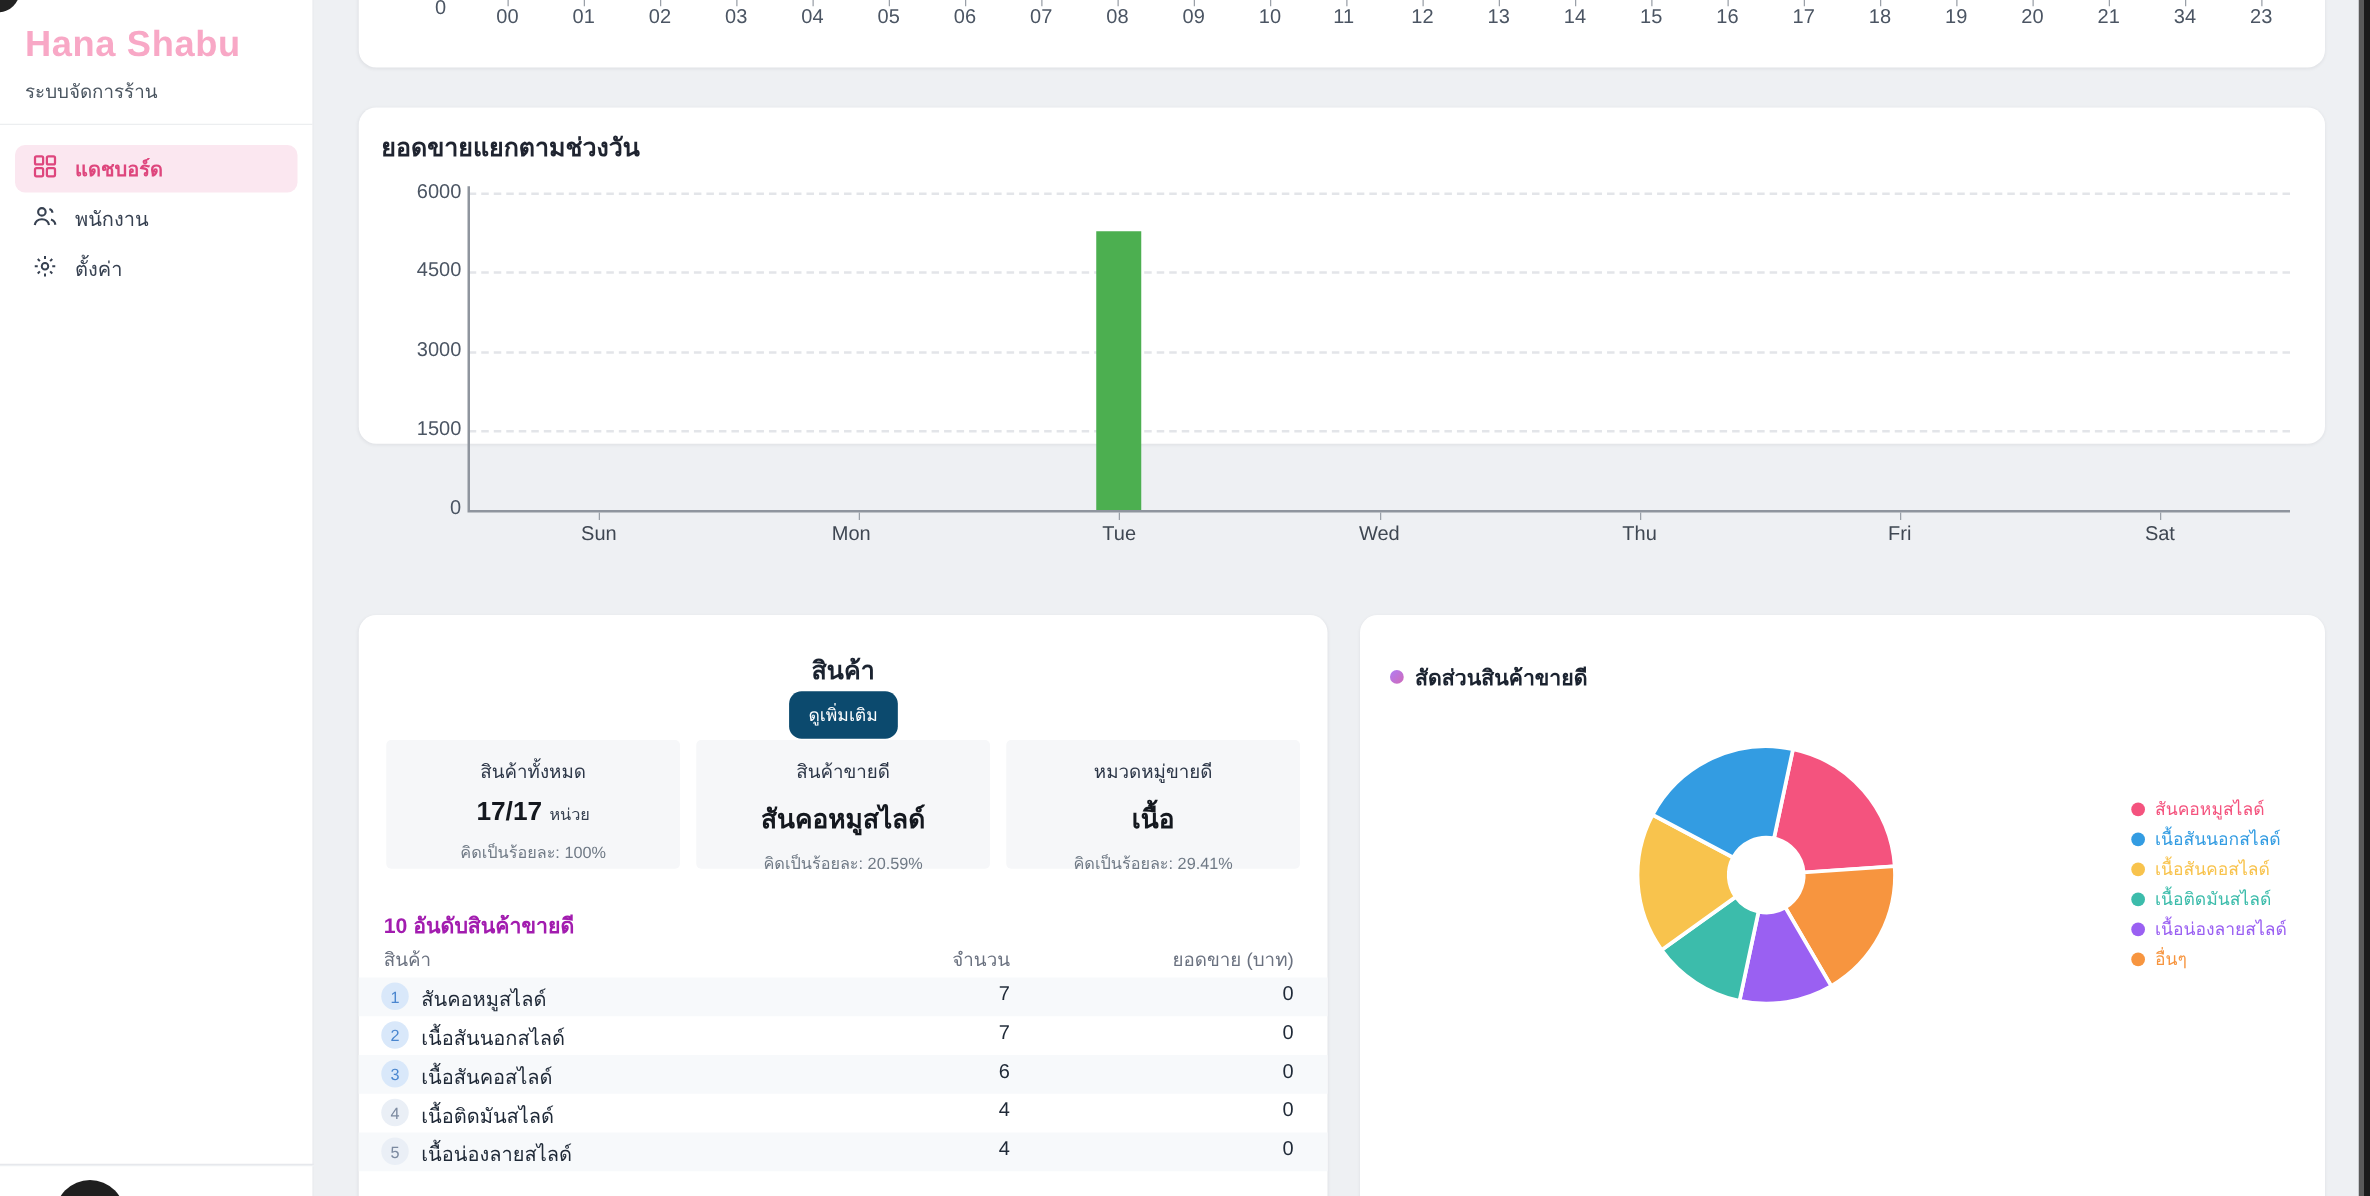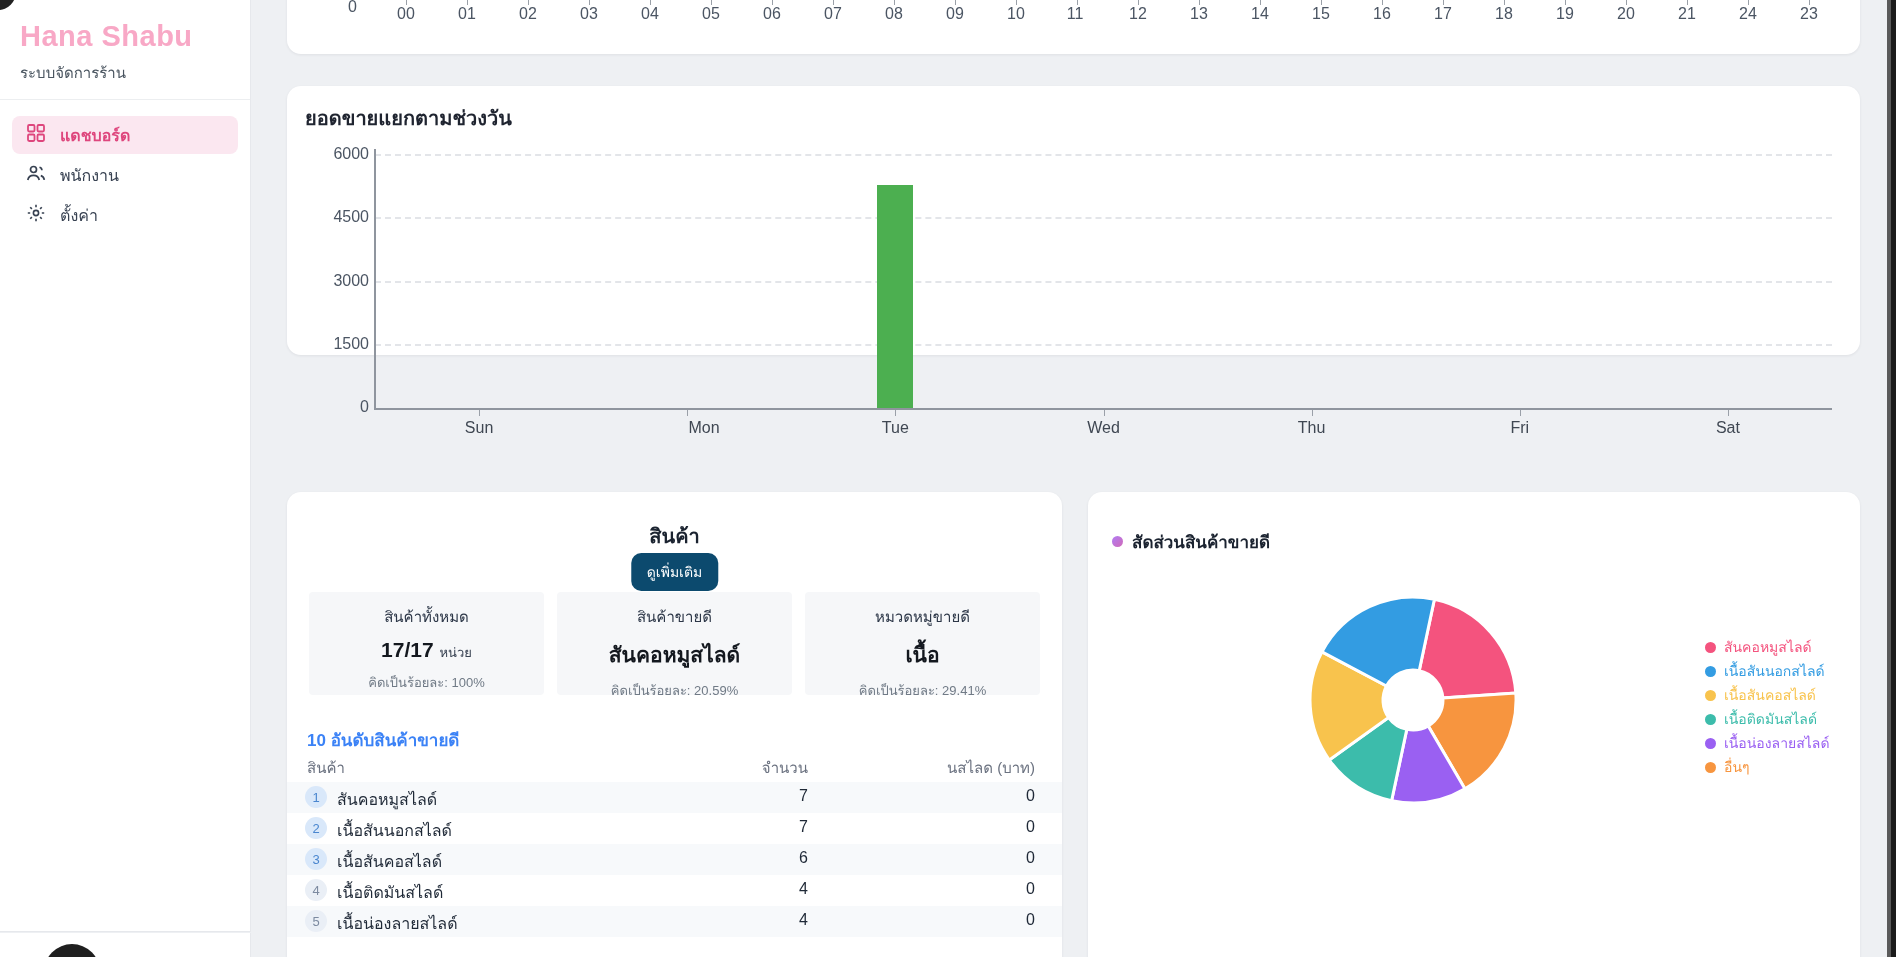--- a/index.html
+++ b/index.html
@@ -61,21 +61,21 @@
     background:#0c4a6e; color:#fff; border:none; border-radius:10px;
     font-size:14px; padding:8px 16px; cursor:pointer;
     font-family:"Liberation Sans","DejaVu Sans",sans-serif; }
   .stats-row { position:absolute; top:100px; left:22px; right:22px; display:flex; gap:13px; }
   .stat-box { flex:1; background:#f6f7f9; border-radius:4px; height:103px;
     text-align:center; padding-top:13px; }
   .stat-label { font-size:15px; color:#2d3748; }
   .stat-value { font-size:21px; font-weight:bold; color:#14181f; margin-top:9px; }
   .stat-unit { font-size:13px; font-weight:normal; color:#374151; }
   .stat-note { font-size:13px; color:#707a86; margin-top:9px; }
-  .list-heading { position:absolute; left:20px; top:234px; font-size:17px; font-weight:bold; color:#3b82f6; }
+  .list-heading { position:absolute; left:20px; top:234px; font-size:17px; font-weight:bold; color:#a21caf; }
   .tbl-header { position:absolute; left:0; top:264px; width:100%; height:22px;
     font-size:15px; color:#6b7280; }
   .tbl-rows { position:absolute; left:0; top:290px; width:100%; }
   .tbl-row { position:relative; width:100%; height:31px; font-size:16px; color:#1f2937; }
   .tbl-row.alt { background:#f7f9fb; }
   .col-name-h { position:absolute; left:20px; }
   .col-qty-h { position:absolute; right:254px; }
   .col-sales-h { position:absolute; right:27px; }
   .rank-dot { position:absolute; left:18px; top:4px; width:22px; height:22px; border-radius:50%;
     font-size:13px; display:flex; align-items:center; justify-content:center; }
@@ -184,21 +184,21 @@
        <div class="hour-label" style="left:1156px">17</div>
       <div class="hour-tick" style="left:1217px"></div>
        <div class="hour-label" style="left:1217px">18</div>
       <div class="hour-tick" style="left:1278px"></div>
        <div class="hour-label" style="left:1278px">19</div>
       <div class="hour-tick" style="left:1339px"></div>
        <div class="hour-label" style="left:1339px">20</div>
       <div class="hour-tick" style="left:1400px"></div>
        <div class="hour-label" style="left:1400px">21</div>
       <div class="hour-tick" style="left:1461px"></div>
-       <div class="hour-label" style="left:1461px">24</div>
+       <div class="hour-label" style="left:1461px">34</div>
       <div class="hour-tick" style="left:1522px"></div>
        <div class="hour-label" style="left:1522px">23</div>
     </div>
 </section>
 
 <section class="card card-bar">
   <div class="chart-title">ยอดขายแยกตามช่วงวัน</div>
   <div id="bar-chart">
       <div class="ytick-label" style="left:20px;top:322px">0</div>
       <div class="gridline" style="left:88px;width:1457px;top:257.75px"></div>
@@ -207,21 +207,21 @@
       <div class="ytick-label" style="left:20px;top:195.5px">3000</div>
       <div class="gridline" style="left:88px;width:1457px;top:131.25px"></div>
       <div class="ytick-label" style="left:20px;top:132.25px">4500</div>
       <div class="gridline" style="left:88px;width:1457px;top:68px"></div>
       <div class="ytick-label" style="left:20px;top:69px">6000</div>
       <div class="axis-y" style="left:87px;top:63px;height:259px"></div>
      <div class="axis-x" style="left:87px;top:322px;width:1458px"></div>
       <div class="xtick" style="left:192.07142857142856px;top:324px"></div>
        <div class="xcat-label" style="left:192.07142857142856px;top:333px">Sun</div>
       <div class="xtick" style="left:400.2142857142857px;top:324px"></div>
-       <div class="xcat-label" style="left:417px;top:333px">Mon</div>
+       <div class="xcat-label" style="left:394px;top:333px">Mon</div>
       <div class="xtick" style="left:608.3571428571429px;top:324px"></div>
        <div class="xcat-label" style="left:608.3571428571429px;top:333px">Tue</div>
       <div class="bar-rect" style="left:590.3571428571429px;top:98.51666666666668px;width:36px;height:223.48333333333332px;background:#4caf50"></div>
       <div class="xtick" style="left:816.5px;top:324px"></div>
        <div class="xcat-label" style="left:816.5px;top:333px">Wed</div>
       <div class="xtick" style="left:1024.6428571428573px;top:324px"></div>
        <div class="xcat-label" style="left:1024.6428571428573px;top:333px">Thu</div>
       <div class="xtick" style="left:1232.7857142857142px;top:324px"></div>
        <div class="xcat-label" style="left:1232.7857142857142px;top:333px">Fri</div>
       <div class="xtick" style="left:1440.9285714285716px;top:324px"></div>
@@ -248,21 +248,21 @@
       <div class="stat-label">หมวดหมู่ขายดี</div>
       <div class="stat-value">เนื้อ</div>
       <div class="stat-note">คิดเป็นร้อยละ: 29.41%</div>
     </div>
   </div>
 
   <div class="list-heading">10 อันดับสินค้าขายดี</div>
   <div class="tbl-header">
     <span class="col-name-h">สินค้า</span>
     <span class="col-qty-h">จำนวน</span>
-    <span class="col-sales-h">นสไลด (บาท)</span>
+    <span class="col-sales-h">ยอดขาย (บาท)</span>
   </div>
   <div class="tbl-rows" id="top-rows">
       <div class="tbl-row alt">
          <span class="rank-dot rank-hi">1</span>
          <span class="row-name">สันคอหมูสไลด์</span>
          <span class="row-qty">7</span>
          <span class="row-sales">0</span>
        </div>
       <div class="tbl-row ">
          <span class="rank-dot rank-hi">2</span>

